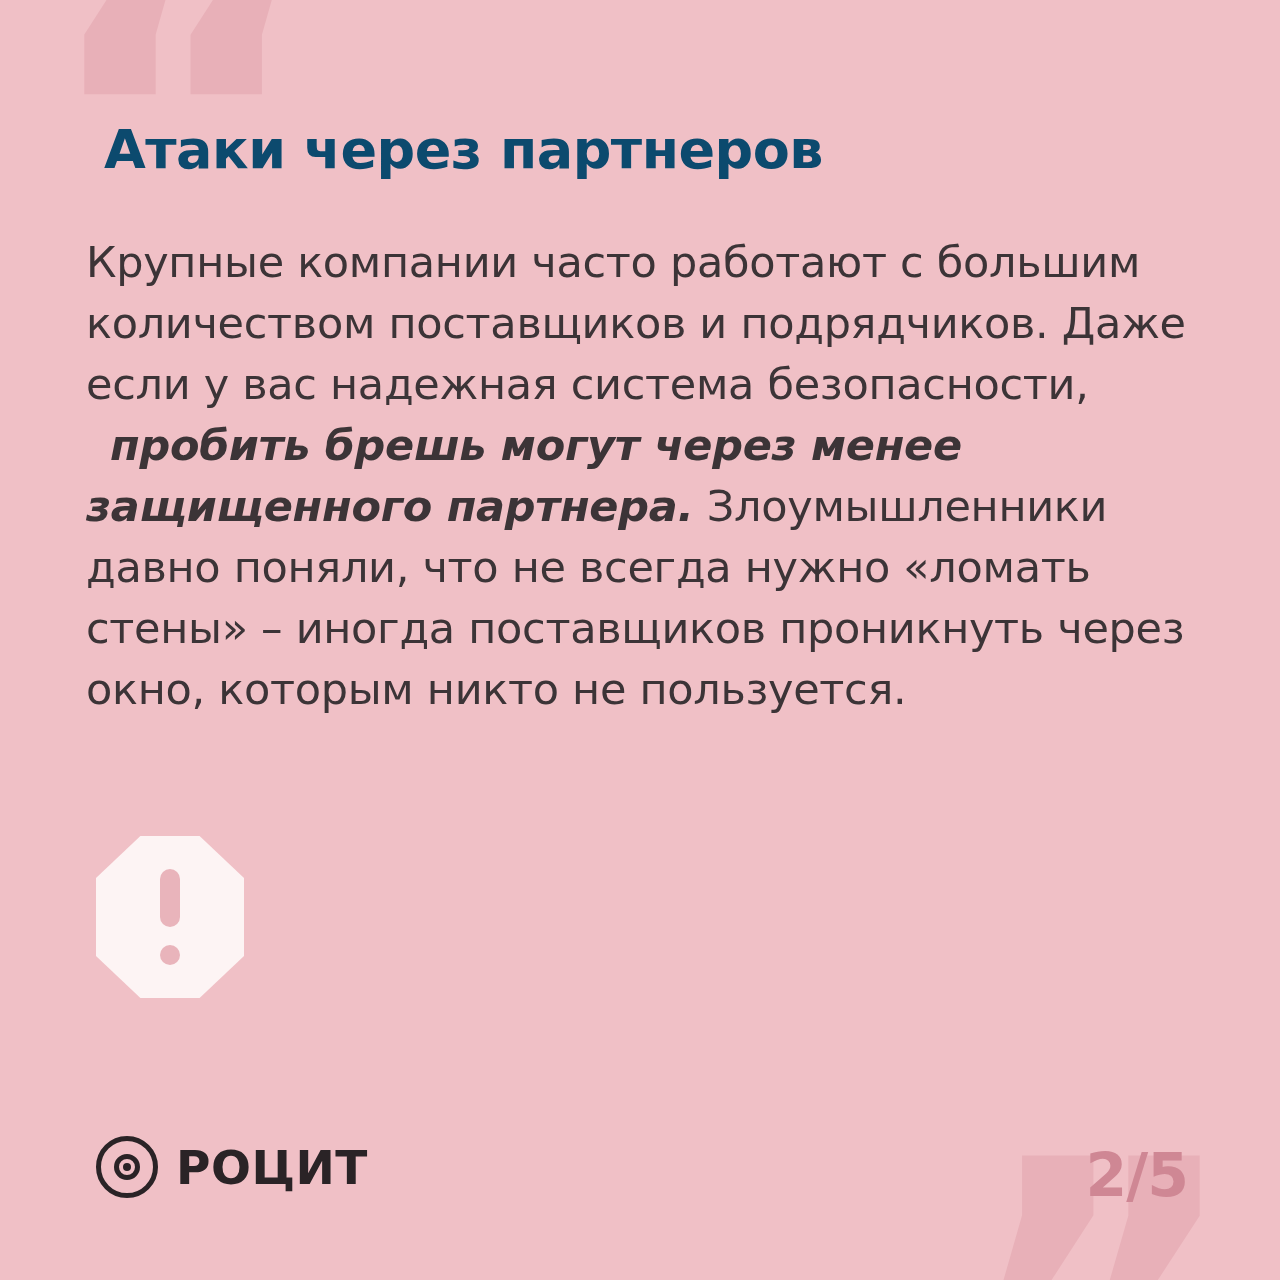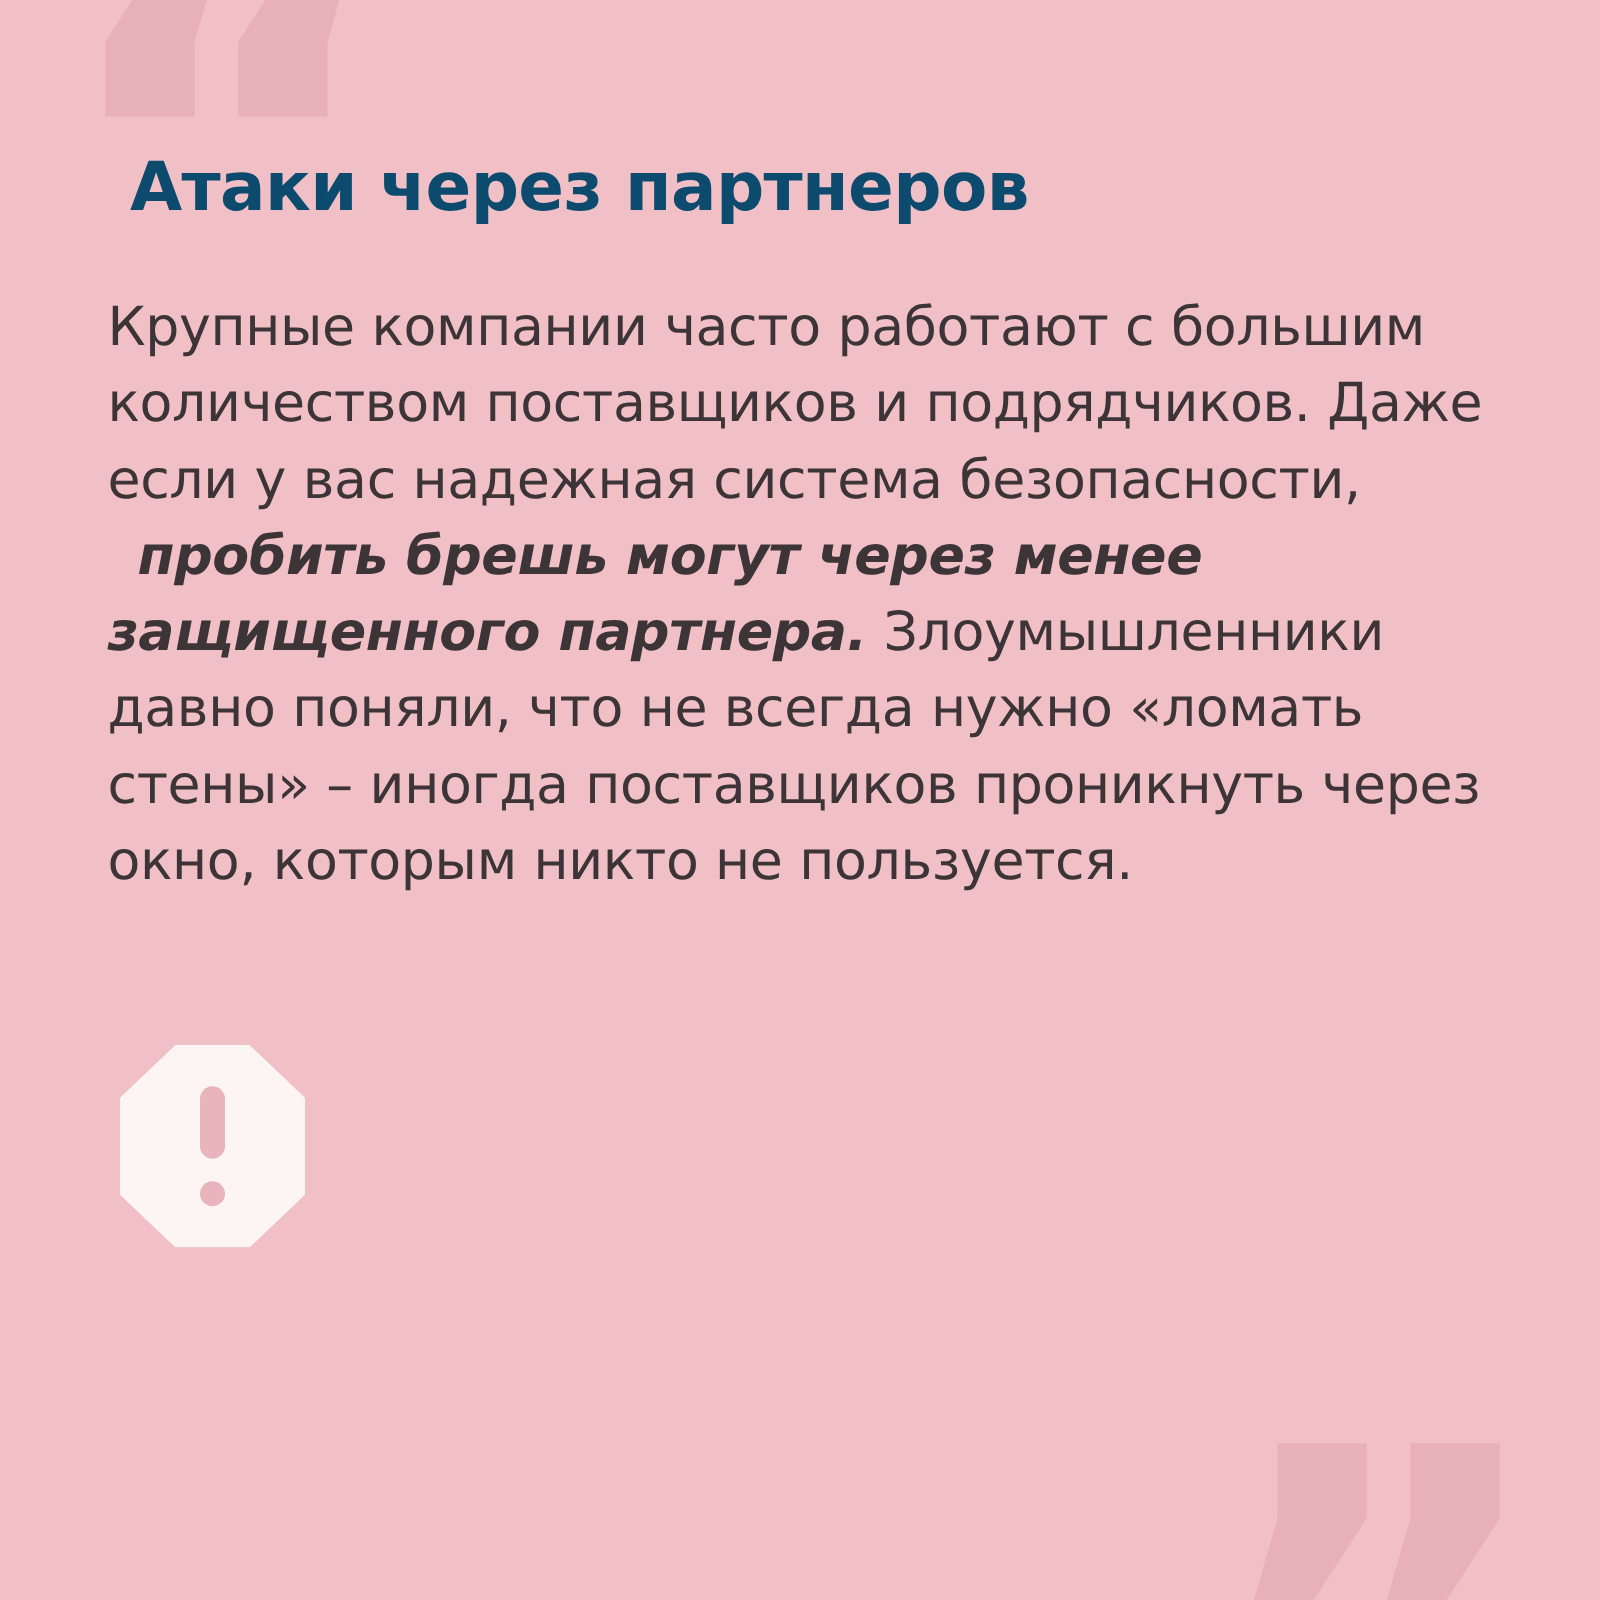--- a/index.html
+++ b/index.html
@@ -202,15 +202,24 @@
     <div class="callout-icon">
       <div class="octagon">
         <div class="bang">
           <div class="bang-stem"></div>
           <div class="bang-dot"></div>
         </div>
       </div>
     </div>
   </div>
 
-
+  <div class="brand">
+    <div class="brand-mark">
+      <div class="brand-mark-inner">
+          <div class="brand-mark-core"></div>
+        </div>
+    </div>
+    <div class="brand-name">РОЦИТ</div>
+  </div>
+
+  <div class="page-counter">2/5</div>
 
 </div>
 
 </body></html>

